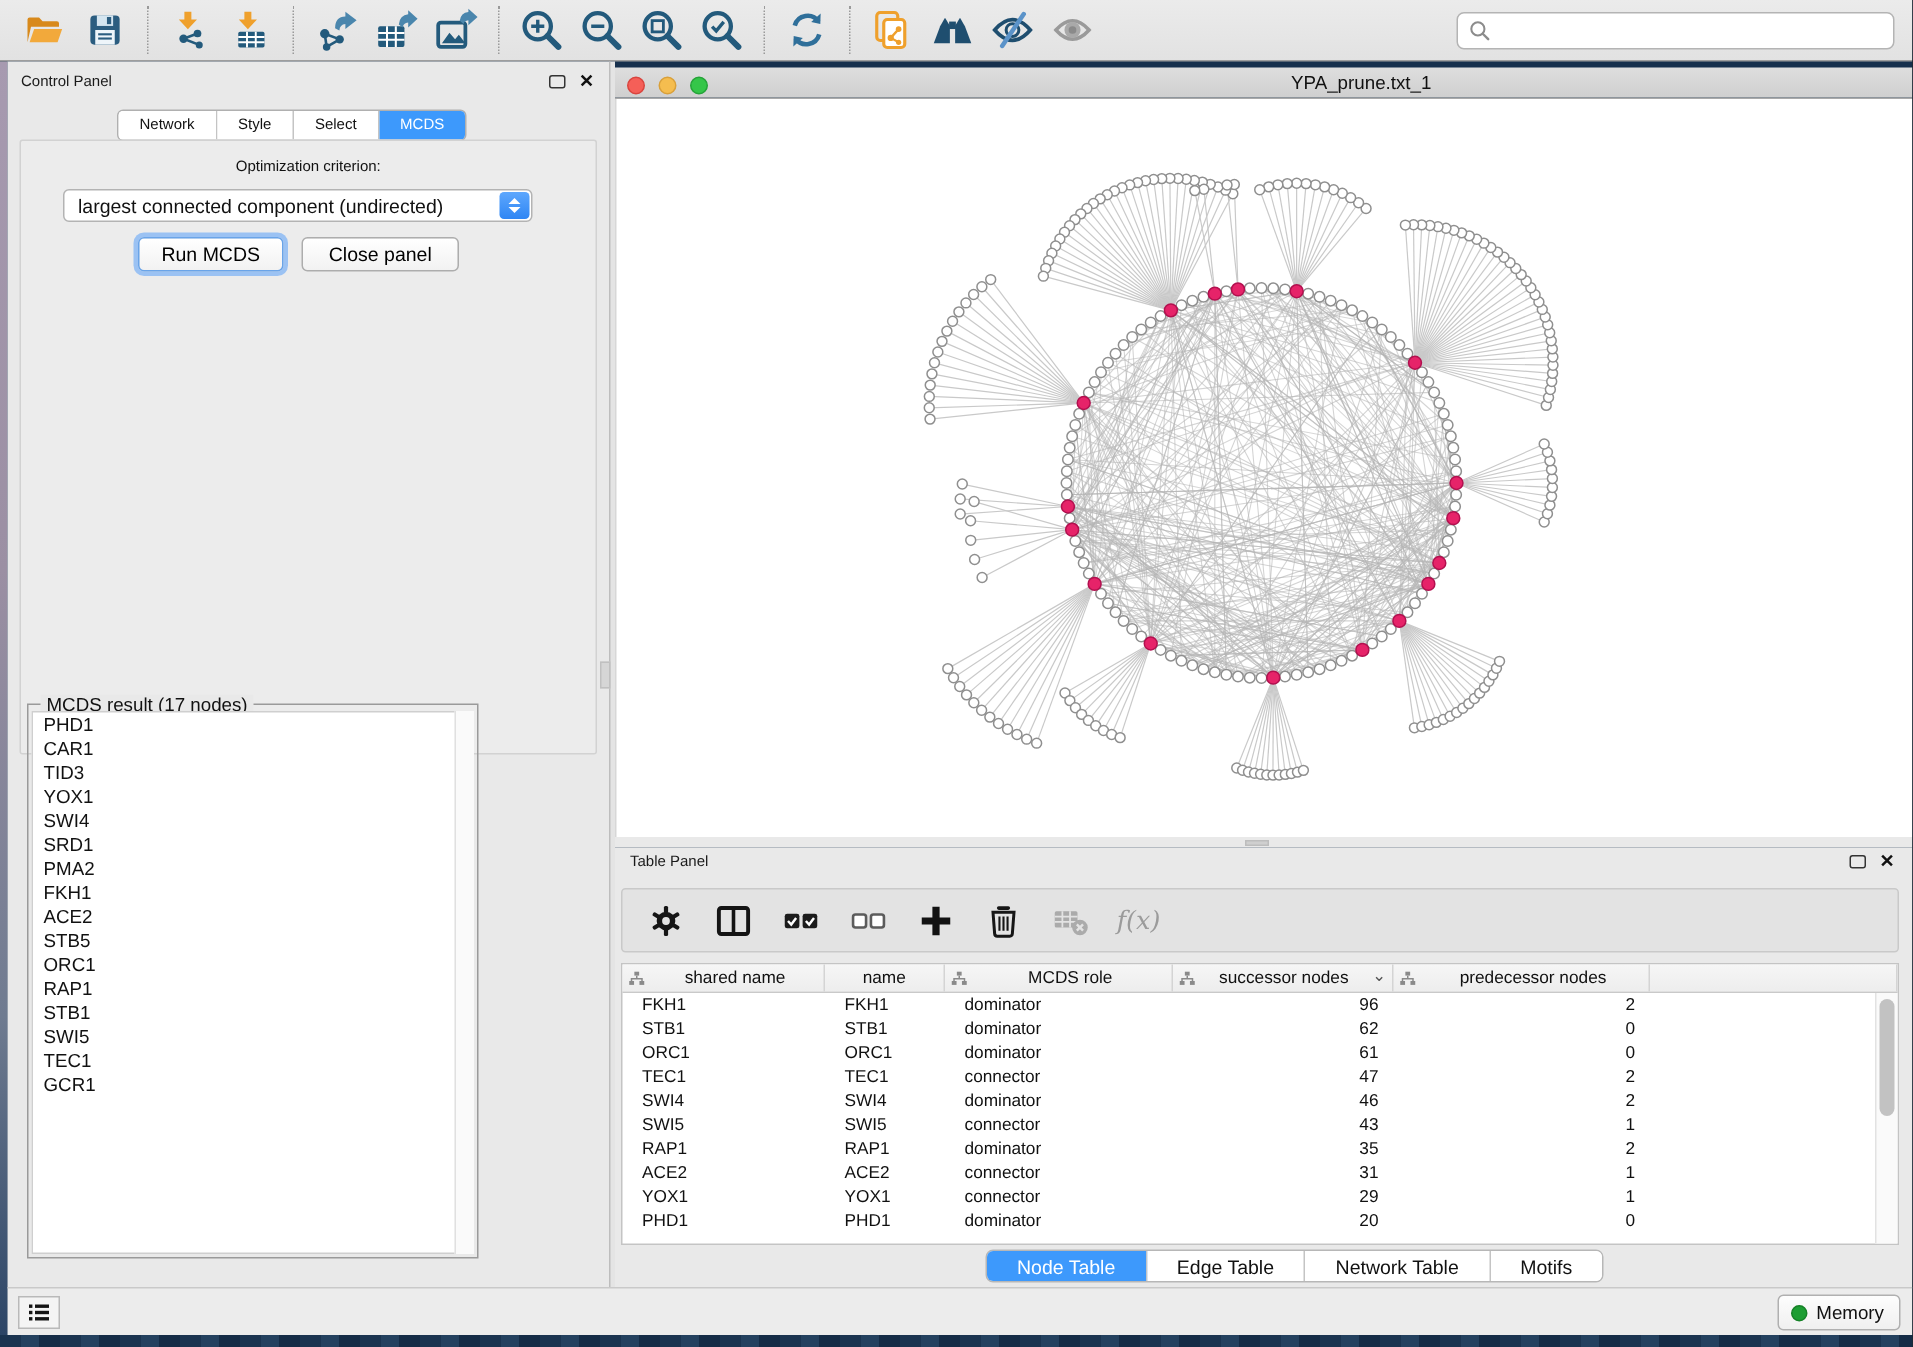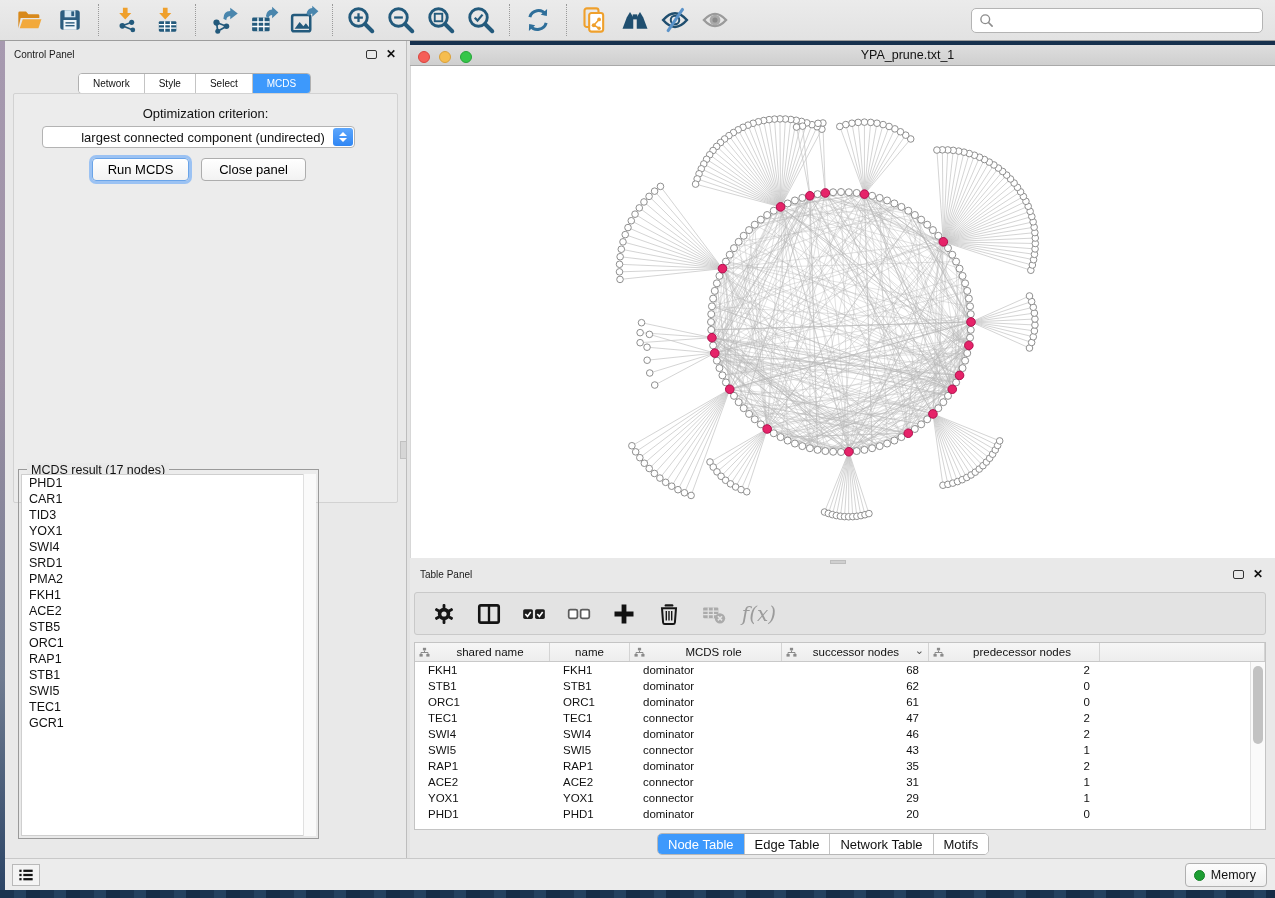--- a/index.html
+++ b/index.html
@@ -29,23 +29,23 @@
   .win-icons { margin-left:auto; display:flex; align-items:center; gap:9px; }
   .float-ico { width:11px; height:9px; border:1.5px solid #333; border-radius:2px; display:inline-block; }
   .close-ico { font-size:12px; font-weight:bold; color:#111; line-height:9px; }
   .cp-tabs { position:absolute; left:73px; top:32px; display:flex; height:21px;
     border:1px solid #b0b0b0; border-radius:4px; overflow:hidden; background:#fff; }
   .cp-tab { padding:0 14px; font-size:10px; display:flex; align-items:center; background:#fff; border-right:1px solid #c4c4c4; cursor:default; }
   .cp-tab:last-child { border-right:none; }
   .cp-tab.sel { background:#3d99fc; color:#fff; }
   .tabpane { position:absolute; left:8px; top:52px; width:385px; height:410px; background:#ececec;
     border:1px solid #d2d2d2; border-radius:2px; }
-  .opt-label { position:absolute; top:65px; left:0; width:100%; text-align:center; font-size:13px; }
+  .opt-label { position:absolute; top:65px; left:0; width:100%; text-align:center; font-size:10px; }
   .dropdown { position:absolute; left:37px; top:85px; width:313px; height:22px; background:#fff;
-    border:1px solid #b3b3b3; border-radius:4px; font-size:13px; display:flex; align-items:center; padding-left:9px;justify-content:center; }
+    border:1px solid #b3b3b3; border-radius:4px; font-size:13px; display:flex; align-items:center; padding-left:9px; }
   .dd-stepper { position:absolute; right:1px; top:1px; width:20px; height:18px; background:linear-gradient(#5da7fd,#2f86f4);
     border-radius:3px; display:flex; flex-direction:column; align-items:center; justify-content:center; gap:2px; }
   .dd-stepper .up { width:0;height:0;border-left:4px solid transparent;border-right:4px solid transparent;border-bottom:4px solid #fff; }
   .dd-stepper .dn { width:0;height:0;border-left:4px solid transparent;border-right:4px solid transparent;border-top:4px solid #fff; }
   .cp-btn { position:absolute; height:23px; background:linear-gradient(#ffffff,#f2f2f2); border:1px solid #adadad;
     border-radius:4px; font-size:13px; text-align:center; font-family:"Liberation Sans",sans-serif; }
   .btn-run { left:87px; top:117px; width:97px; box-shadow:0 0 0 3px rgba(90,160,250,.55); border-color:#6aa4e8; }
   .btn-close { left:196px; top:117px; width:105px; }
   .result-box { position:absolute; left:13px; top:428px; width:301px; height:370px; border:1px solid #9a9a9a; }
   .result-title { position:absolute; left:8px; top:-7px; background:#e9e9e9; padding:0 4px; font-size:12.5px; }
@@ -67,34 +67,34 @@
   .l-yel { background:#f5bd4f; border:1px solid #d9a03a; }
   .l-grn { background:#35c649; border:1px solid #25a338; }
   .net-title { position:absolute; left:0; right:0; top:3px; text-align:center; font-size:12.5px; padding-left:130px; }
   .net-canvas { position:absolute; left:0; top:21px; width:865px; height:492px; background:#fff; border-left:1px solid #d7d7d7; }
   
   .table-panel { position:absolute; left:410px; top:565px; width:865px; height:293px; background:#e9e9e9; }
   .tp-header { position:absolute; left:10px; top:4px; right:12px; display:flex; align-items:center; }
   .tp-toolbar { position:absolute; left:4px; top:27px; width:852px; height:43px; background:#e3e3e3;
     border:1px solid #c9c9c9; border-radius:3px; display:flex; align-items:center; padding-left:14px; gap:15px; }
   .tp-tool { width:30px; height:30px; display:flex; align-items:center; justify-content:center; }
-  .fx { font-family:"DejaVu Serif", serif; font-style:italic; font-size:20px; color:#9b9b9b; }
+  .fx { font-family:"DejaVu Serif", serif; font-style:italic; font-size:17px; color:#9b9b9b; }
   .dtable { position:absolute; left:4px; top:77px; width:852px; height:188px; background:#fff; border:1px solid #c4c4c4; }
   .thead { display:grid; grid-template-columns:135px 80px 152px 147px 171px 1fr; height:19px;
     background:linear-gradient(#f6f6f6,#ededed); border-bottom:1px solid #c9c9c9; }
   .th { display:flex; align-items:center; font-size:11.5px; border-right:1px solid #d4d4d4; padding:0 4px; gap:5px;justify-content:flex-end; }
   .th .lbl { flex:1; text-align:center; }
   .trow { display:grid; grid-template-columns:135px 80px 152px 147px 171px 1fr; height:16px; }
   .td { font-size:11.5px; line-height:16px; padding:0 8px 0 13px; white-space:nowrap; overflow:hidden; }
   .td.num { text-align:right; padding-right:10px; }
   .tv-scroll { position:absolute; right:0; top:19px; width:15px; bottom:0; background:#fafafa; border-left:1px solid #e2e2e2; }
   .tv-thumb { position:absolute; left:2px; top:4px; width:10px; height:78px; background:#c2c2c2; border-radius:5px; }
   .tp-tabs { position:absolute; left:247px; top:268px; display:flex; height:22px; border:1px solid #b7b7b7;
     border-radius:5px; overflow:hidden; background:#fff; }
-  .tp-tab { padding:0 10px; font-size:13px; display:flex; align-items:center; background:#fff; border-right:1px solid #c4c4c4; }
+  .tp-tab { padding:0 20px; font-size:13px; display:flex; align-items:center; background:#fff; border-right:1px solid #c4c4c4; }
   .tp-tab:last-child { border-right:none; }
   .tp-tab.sel { background:#3d99fc; color:#fff; }
   
   .statusbar { position:absolute; left:5px; top:858px; width:1270px; height:32px; background:#ececec; border-top:1px solid #c9c9c9; }
   .sb-listbtn { position:absolute; left:7px; top:5px; width:28px; height:22px; background:#f4f4f4;
     border:1px solid #b9b9b9; display:flex; align-items:center; justify-content:center; }
   .memory-btn { position:absolute; right:8px; top:4px; height:24px; padding:0 10px 0 8px; background:linear-gradient(#fdfdfd,#f0f0f0);
     border:1px solid #b0b0b0; border-radius:4px; display:flex; align-items:center; gap:6px; font-size:12.5px; }
   .mem-dot { width:11px; height:11px; border-radius:50%; background:#1d9e33; border:1px solid #158227; }
 </style>
@@ -1256,21 +1256,21 @@
             </svg>
             <span class="lbl">predecessor nodes</span>
           </div>
           <div class="th"></div>
         </div>
       <div id="tbody">
           <div class="trow">
             <div class="td">FKH1</div>
             <div class="td">FKH1</div>
             <div class="td">dominator</div>
-            <div class="td num">68</div>
+            <div class="td num">96</div>
             <div class="td num">2</div>
             <div class="td"></div>
           </div>
           <div class="trow">
             <div class="td">STB1</div>
             <div class="td">STB1</div>
             <div class="td">dominator</div>
             <div class="td num">62</div>
             <div class="td num">0</div>
             <div class="td"></div>

